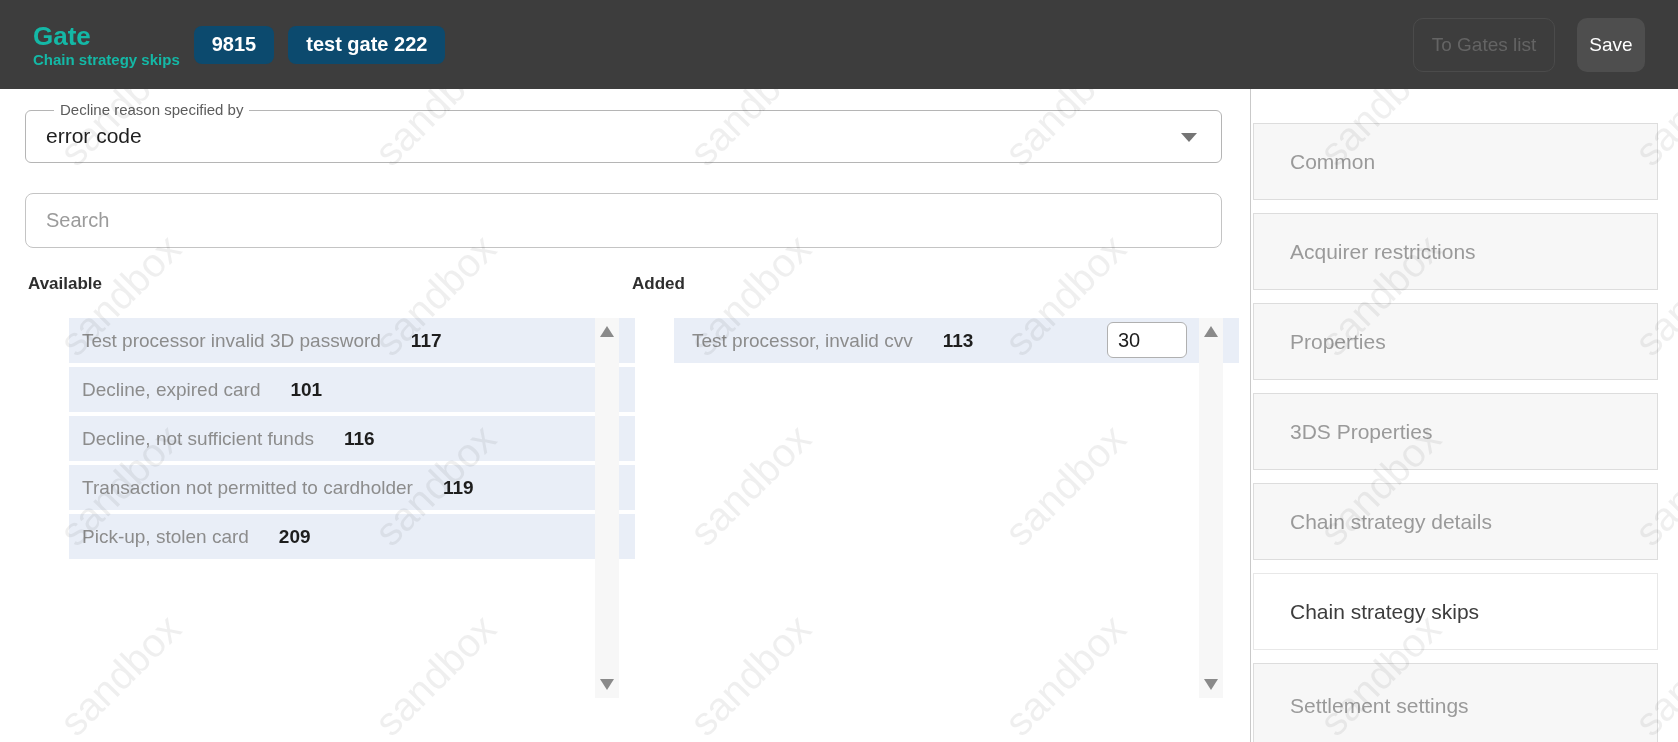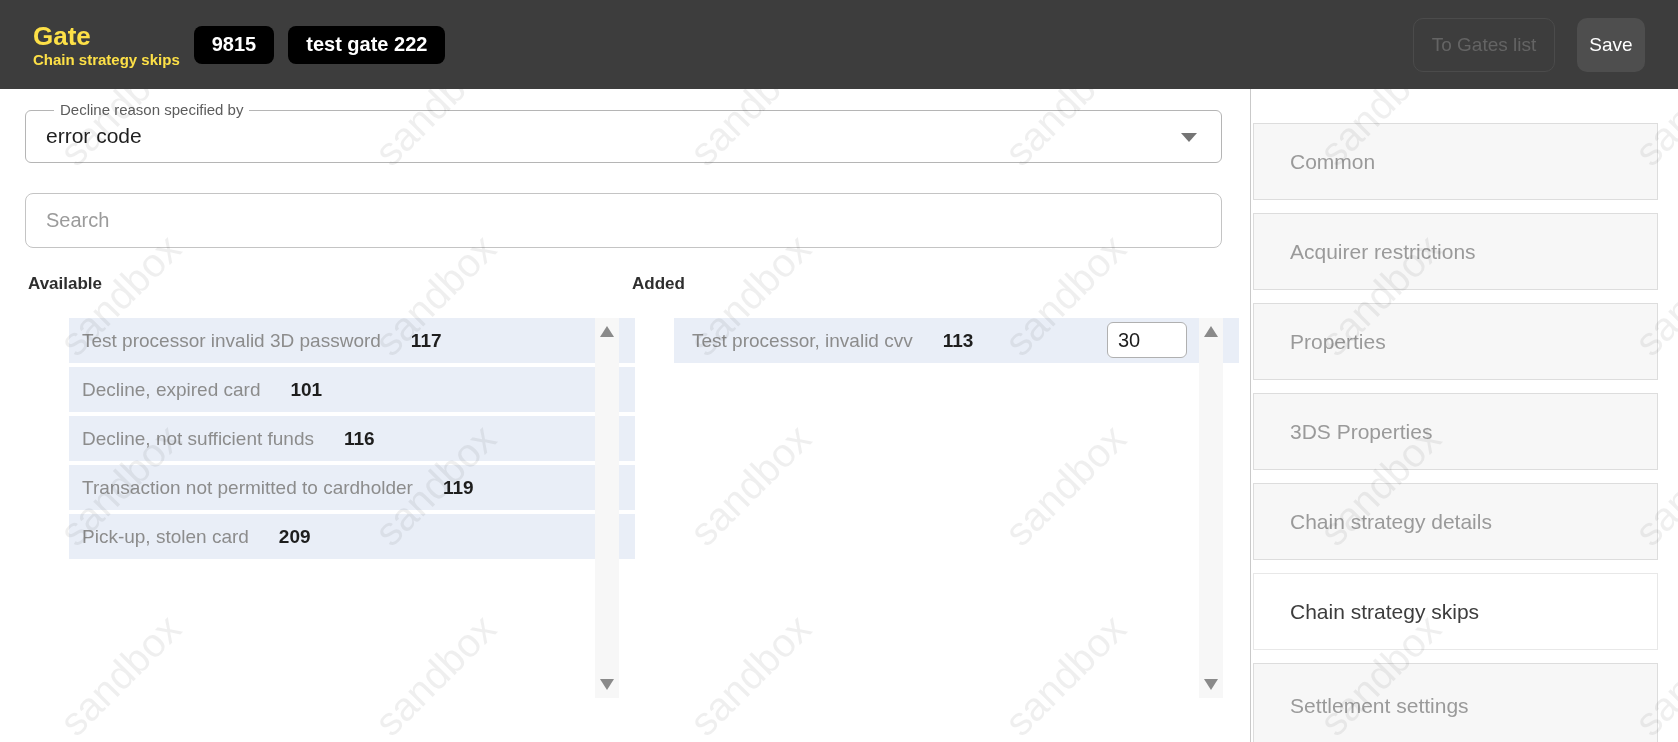--- a/index.html
+++ b/index.html
@@ -3,24 +3,24 @@
 <meta charset="utf-8">
 <style>
   * { margin:0; padding:0; box-sizing:border-box; }
   html,body { width:1678px; height:742px; overflow:hidden; background:#fff;
               font-family:"Liberation Sans", sans-serif; }
   #stage { position:relative; width:1678px; height:742px; background:#fff; }
 
   
   .app-header { position:absolute; left:0; top:0; width:1678px; height:89px;
                 background:#3d3d3d; z-index:10; display:flex; align-items:center; }
-  .title-block { margin-left:33px; color:#fde047; }
+  .title-block { margin-left:33px; color:#14b8a6; }
   .title-block .t1 { font-size:26px; font-weight:bold; line-height:30px; }
   .title-block .t2 { font-size:15px; font-weight:bold; line-height:18px; }
-  .hbadge { background:#000000; border-radius:8px; height:38px; display:flex;
+  .hbadge { background:#0c4a6e; border-radius:8px; height:38px; display:flex;
             align-items:center; padding:0 18px; color:#fff; font-size:20px;
             font-weight:bold; margin-left:14px; }
   .hbadge.link { cursor:pointer; }
   .hspacer { flex:1; }
   .hbtn { height:54px; border-radius:10px; font-size:19px; display:flex;
           align-items:center; justify-content:center; cursor:pointer; }
   .hbtn.ghost { width:142px; color:#646464; border:1px solid #4b4b4b;
                 background:transparent; margin-right:22px; }
   .hbtn.solid { width:68px; color:#fff; background:#4e4e4e; margin-right:33px; }
 

